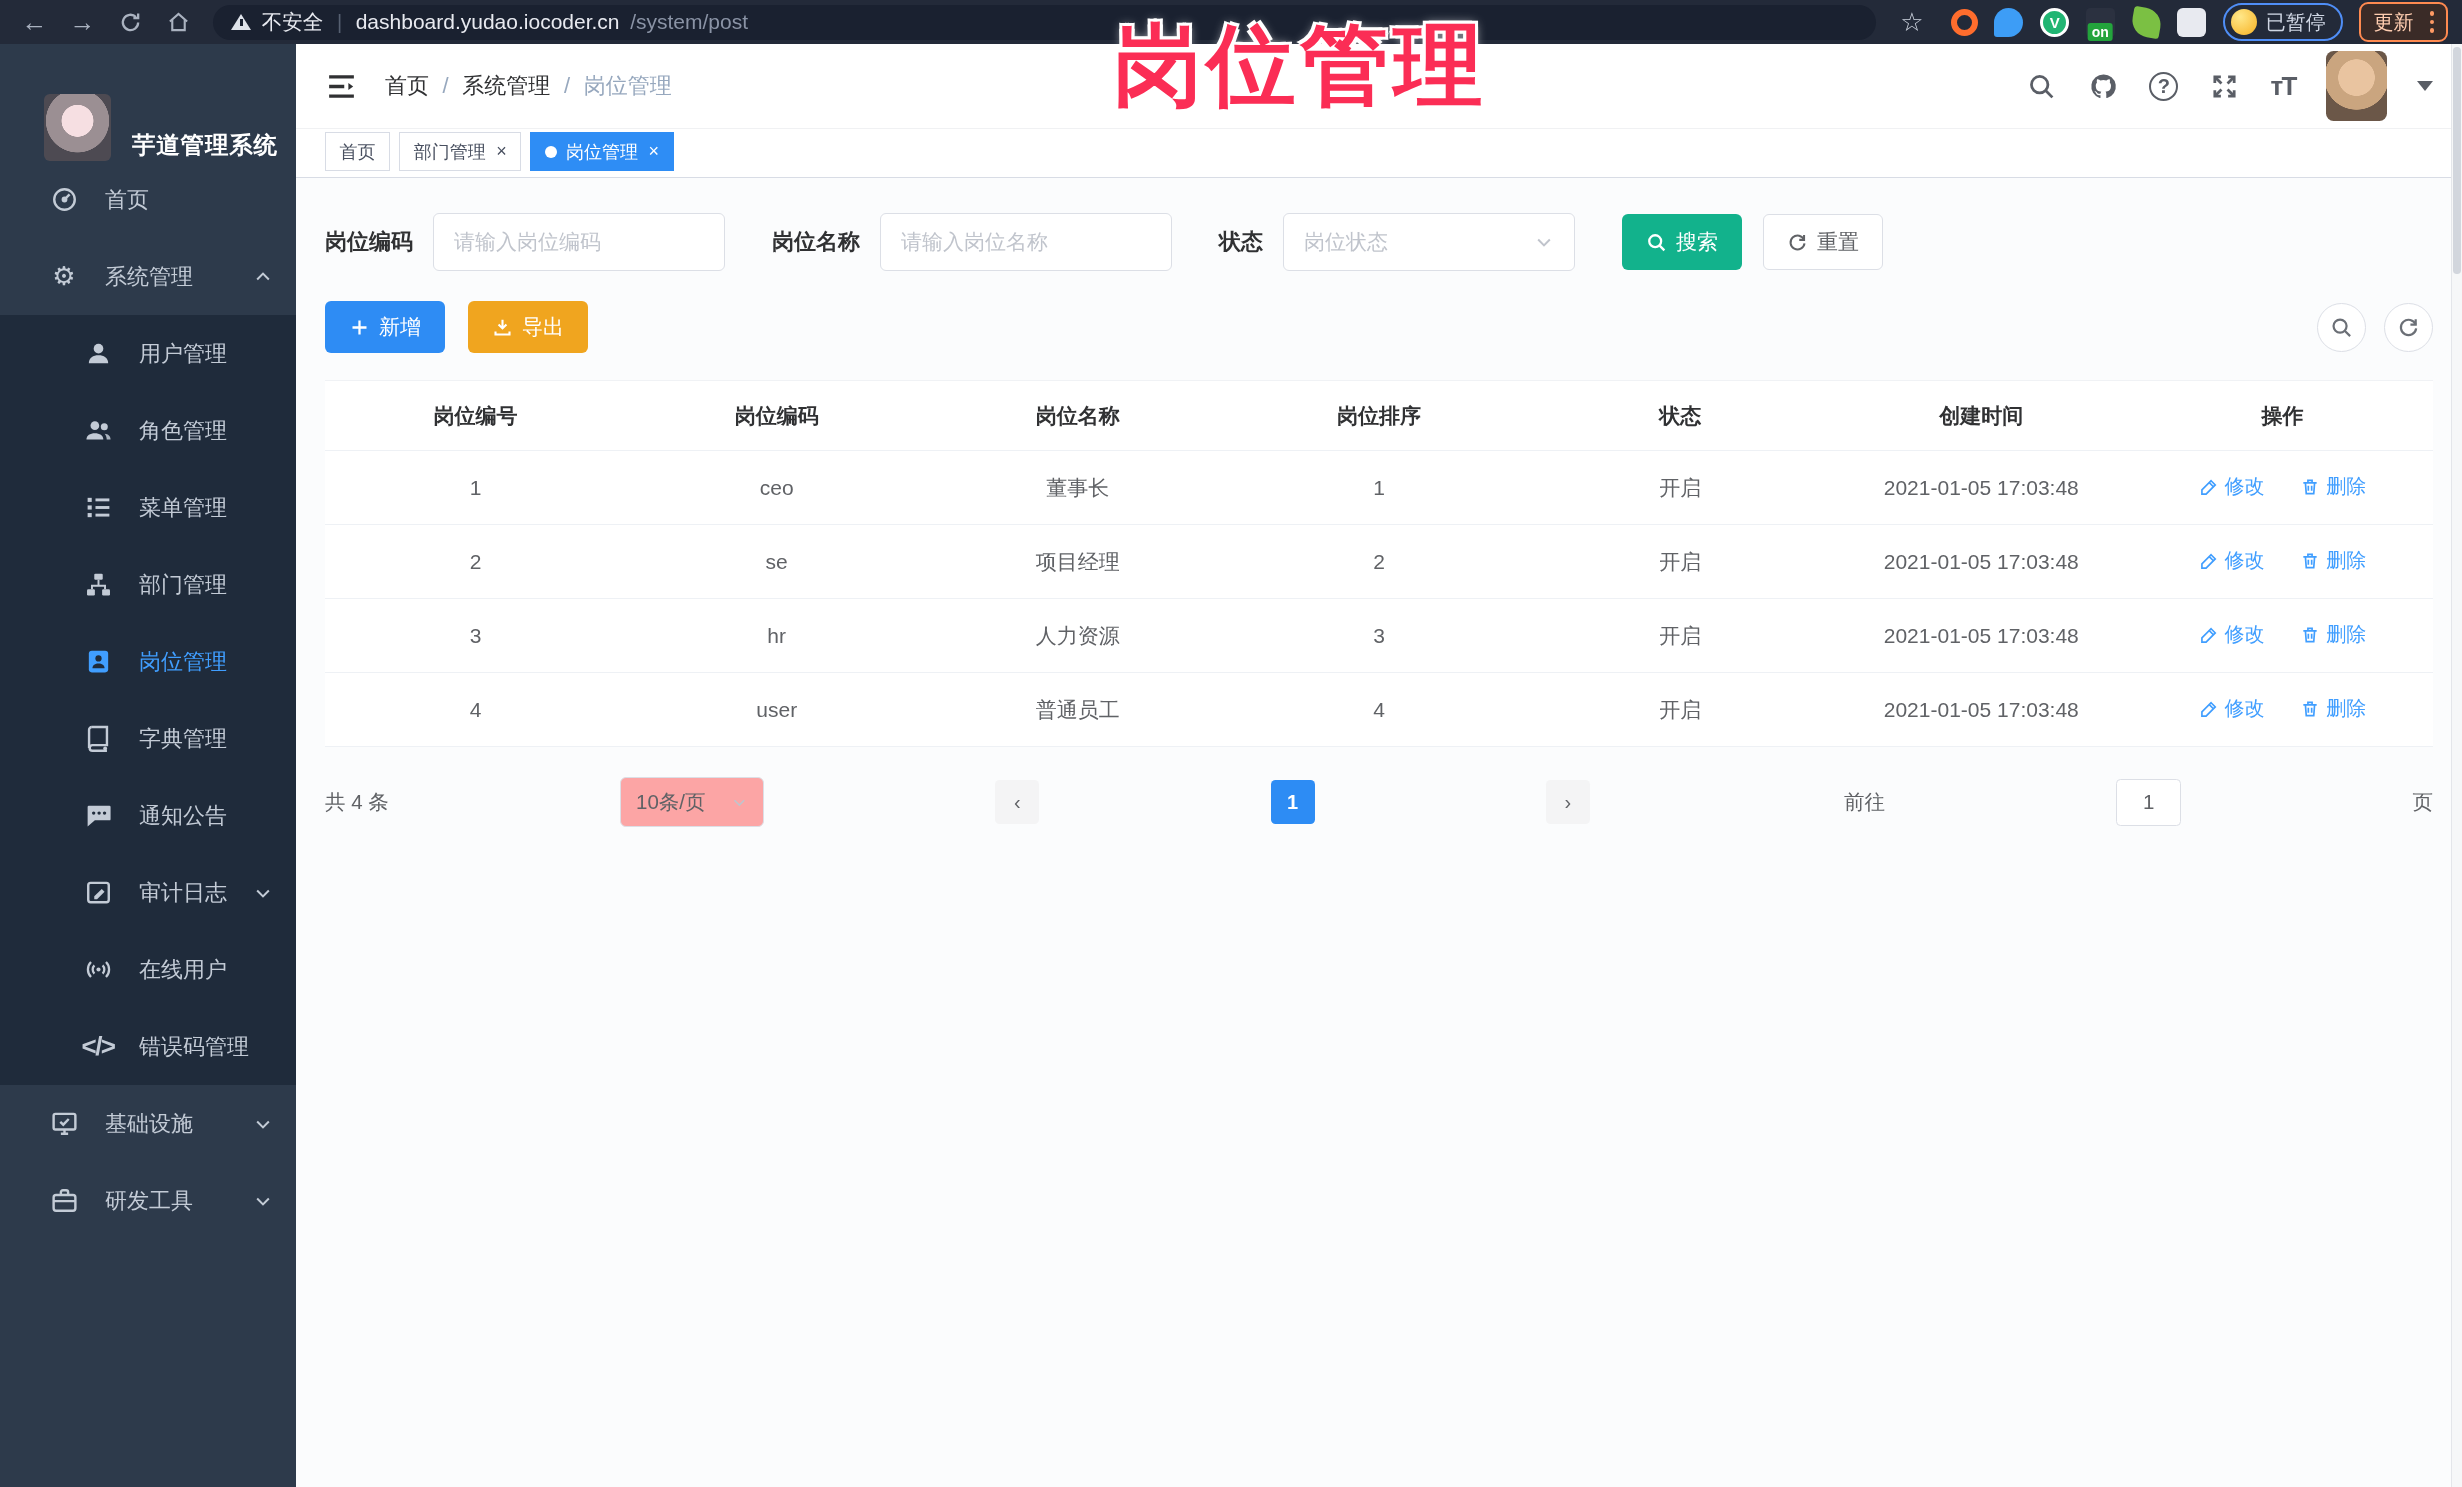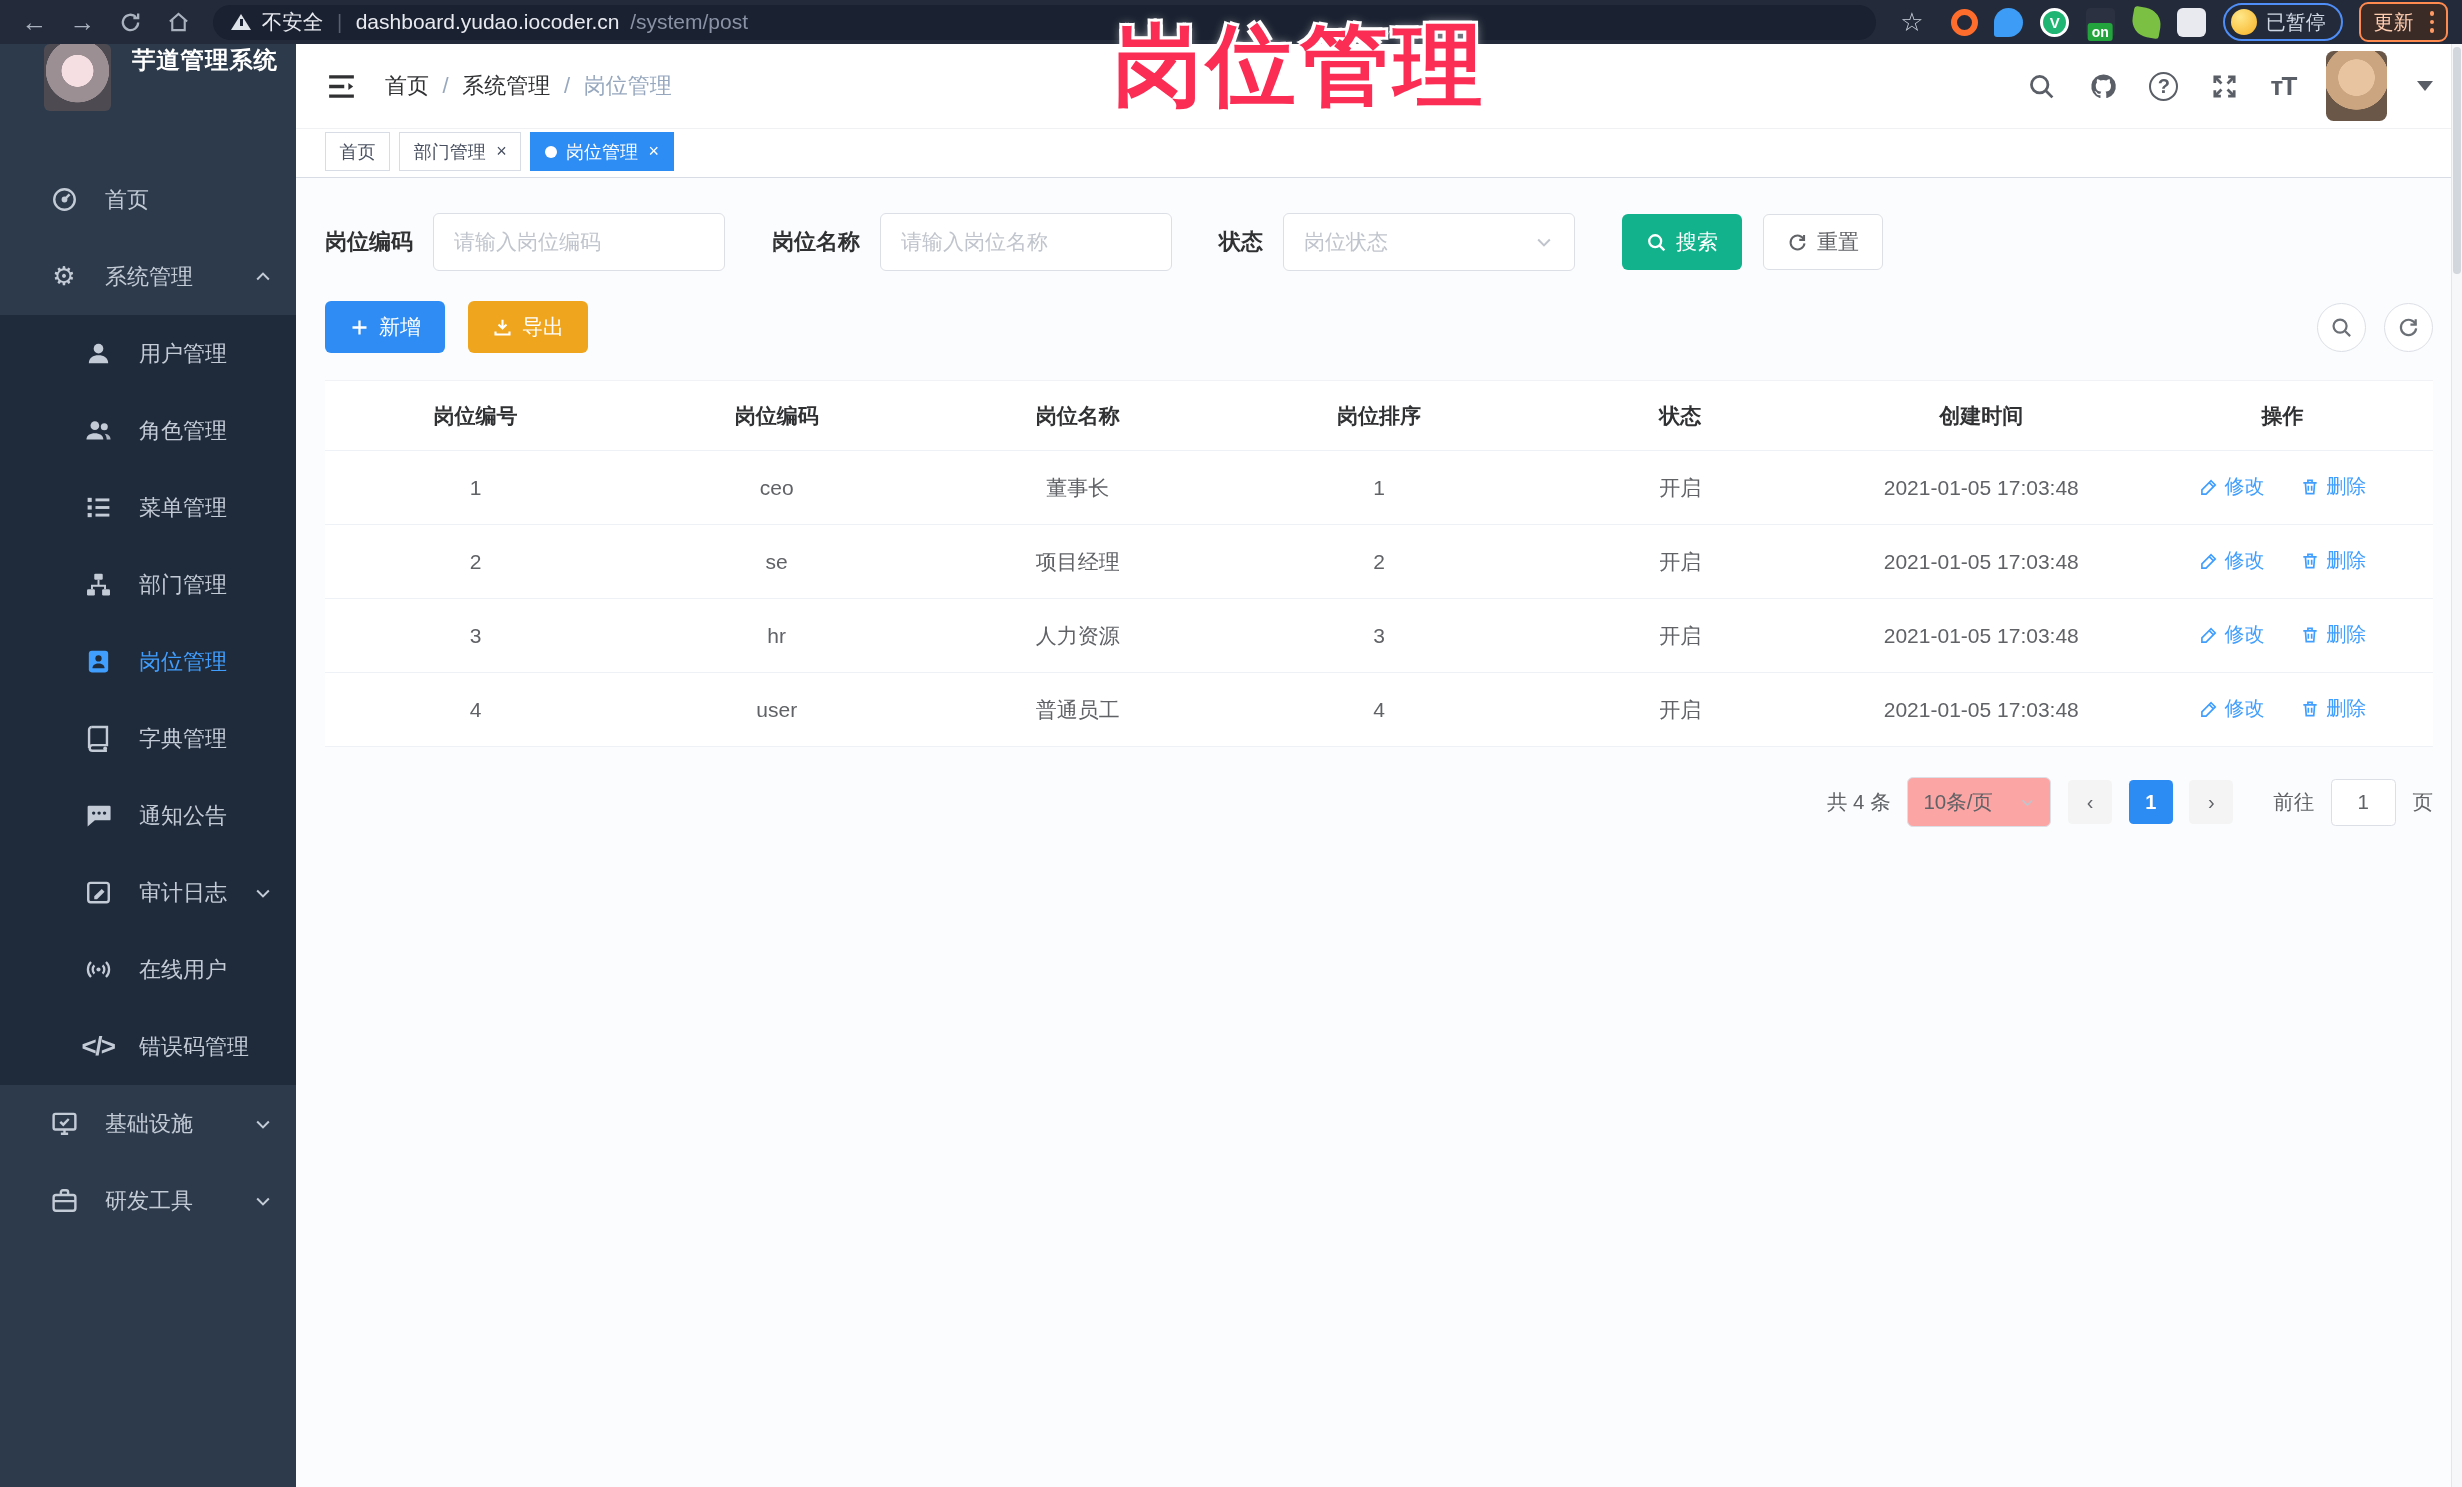--- a/index.html
+++ b/index.html
@@ -30,21 +30,21 @@
   .ext.puzzle { background:#e8eaf0; border-radius:6px; }
   .pausepill { display:flex; align-items:center; gap:9px; border:2.3px solid #4f8ef7; border-radius:757px; padding:3.8px 15px 3.8px 6px; color:#cfd6e4; font-size:20px; flex:0 0 auto; }
   .emoji { width:26px; height:26px; border-radius:50%; background:radial-gradient(circle at 35% 30%,#ffe88a,#f7b122); }
   .updbtn { display:flex; align-items:center; gap:12px; border:2.3px solid #ff8a50; background:#3a2b27; border-radius:9px; padding:4.5px 12px; color:#ffcdb0; font-size:20px; flex:0 0 auto; margin-left:10.6px; }
   .kebab { display:flex; flex-direction:column; gap:3.8px; padding-left:4.5px; }
   .kebab i { width:4.5px; height:4.5px; border-radius:50%; background:#ff9a64; }
 
   
   .app { display:flex; height:1444px; }
   .sidebar { width:296px; background:#2d3a4b; color:#c3cbd6; display:flex; flex-direction:column; flex:0 0 auto; }
-  .logo-row { height:117px; display:flex; align-items:flex-start; padding:0 0 0 44px; gap:21px; }
+  .logo-row { height:117px; display:flex; align-items:flex-end; padding:0 0 0 44px; gap:21px; }
   .logo-img { width:67px; height:67px; border-radius:6px; background:
       radial-gradient(circle at 50% 40%, #f6dfe2 0 30%, #9b8f93 31% 60%, #4d4a52 61%); }
   .logo-title { color:#fff; font-size:23.5px; font-weight:700; letter-spacing:0.8px; }
   .nav { flex:1; }
   .mi { height:77px; display:flex; align-items:center; gap:26px; padding:0 23px 0 49px; font-size:22px; cursor:pointer; position:relative; }
   .sub { background:#1f2b3b; }
   .sub .mi { padding-left:83px; }
   .mi .ico { width:30px; height:30px; flex:0 0 auto; display:flex; align-items:center; justify-content:center; font-size:26px; }
   .mi .ico svg { width:29px; height:29px; }
   .mi .chev { margin-left:auto; width:20px; height:20px; }
@@ -99,21 +99,21 @@
 
   
   table.grid { width:100%; border-collapse:collapse; table-layout:fixed; margin-top:27px; background:#fff; }
   .grid th { font-size:21px; font-weight:700; color:#303133; height:70px; border-top:1.5px solid #f0f2f5; border-bottom:1.5px solid #eef1f5; text-align:center; }
   .grid td { font-size:21px; color:#606266; height:74px; border-bottom:1.5px solid #eef1f5; text-align:center; }
   .oplink { color:#409eff; font-size:20px; display:inline-flex; align-items:center; gap:6px; cursor:pointer; }
   .oplink svg { width:20px; height:20px; }
   .oplink + .oplink { margin-left:30px; }
 
   
-  .pager { display:flex; align-items:center; justify-content:flex-end; margin-top:30px; gap:16.7px; font-size:20.5px; color:#606266; }
+  .pager { display:flex; align-items:center; justify-content:space-between; margin-top:30px; gap:16.7px; font-size:20.5px; color:#606266; }
   .psel { width:144px; height:50px; border:1.5px solid #dcdfe6; border-radius:6px; background:#fca5a5; display:flex; align-items:center; padding:0 15px; color:#606266; }
   .psel .sel-chev { margin-left:auto; width:16.7px; height:16.7px; color:#c0c4cc; }
   .pbtn { width:44px; height:44px; border-radius:4.5px; background:#f4f4f5; color:#606266; display:flex; align-items:center; justify-content:center; font-size:20px; }
   .pbtn.pg-active { background:#2d8cf4; color:#fff; font-weight:700; }
   .goto-input { width:65px; height:47px; border:1.5px solid #dcdfe6; border-radius:4.5px; text-align:center; font-size:20.5px; color:#606266; outline:none; font-family:inherit; }
 
   
   .overlay-title { position:absolute; left:1113px; top:6px; font-size:89px; font-weight:700; color:#fb2d55; letter-spacing:4.5px; z-index:50;
     text-shadow:-3px -3px 0 #fff,3px -3px 0 #fff,-3px 3px 0 #fff,3px 3px 0 #fff,0 0 10.6px #ffffffcc; }
   .vscroll { position:absolute; right:0; top:44px; width:10.6px; height:1444px; background:#f6f7f8; border-left:0.8px solid #e4e6ea; z-index:40; }

